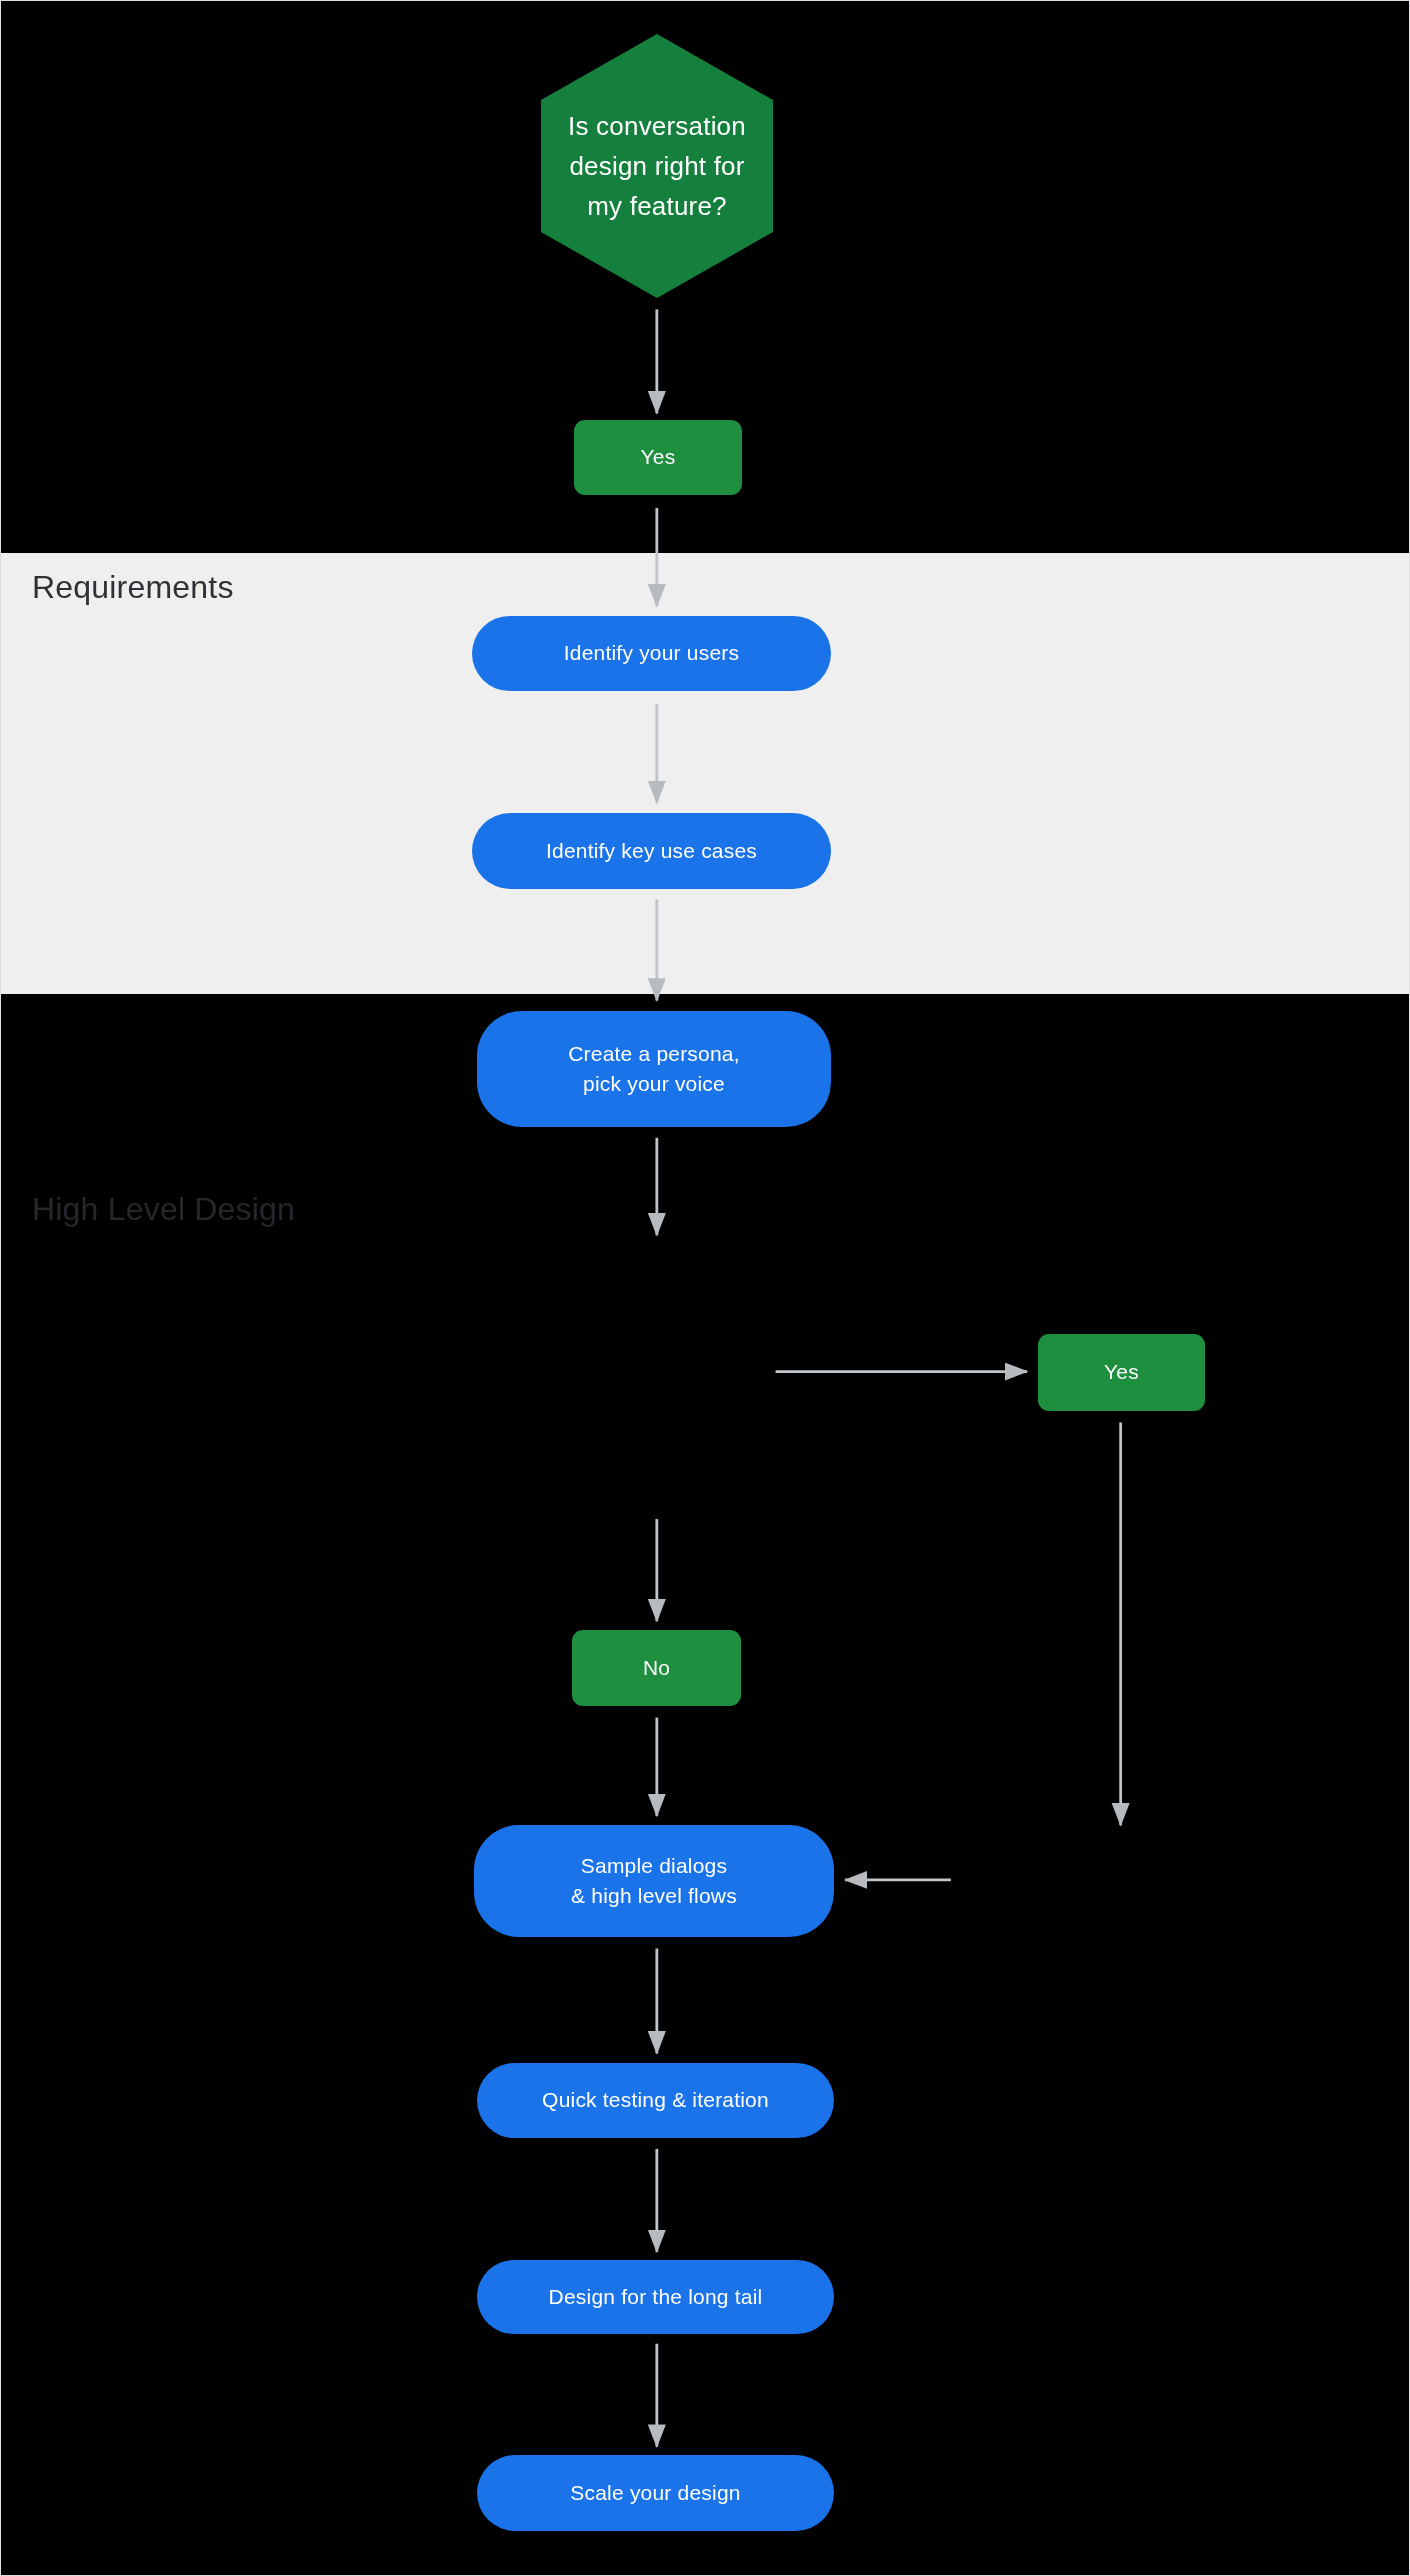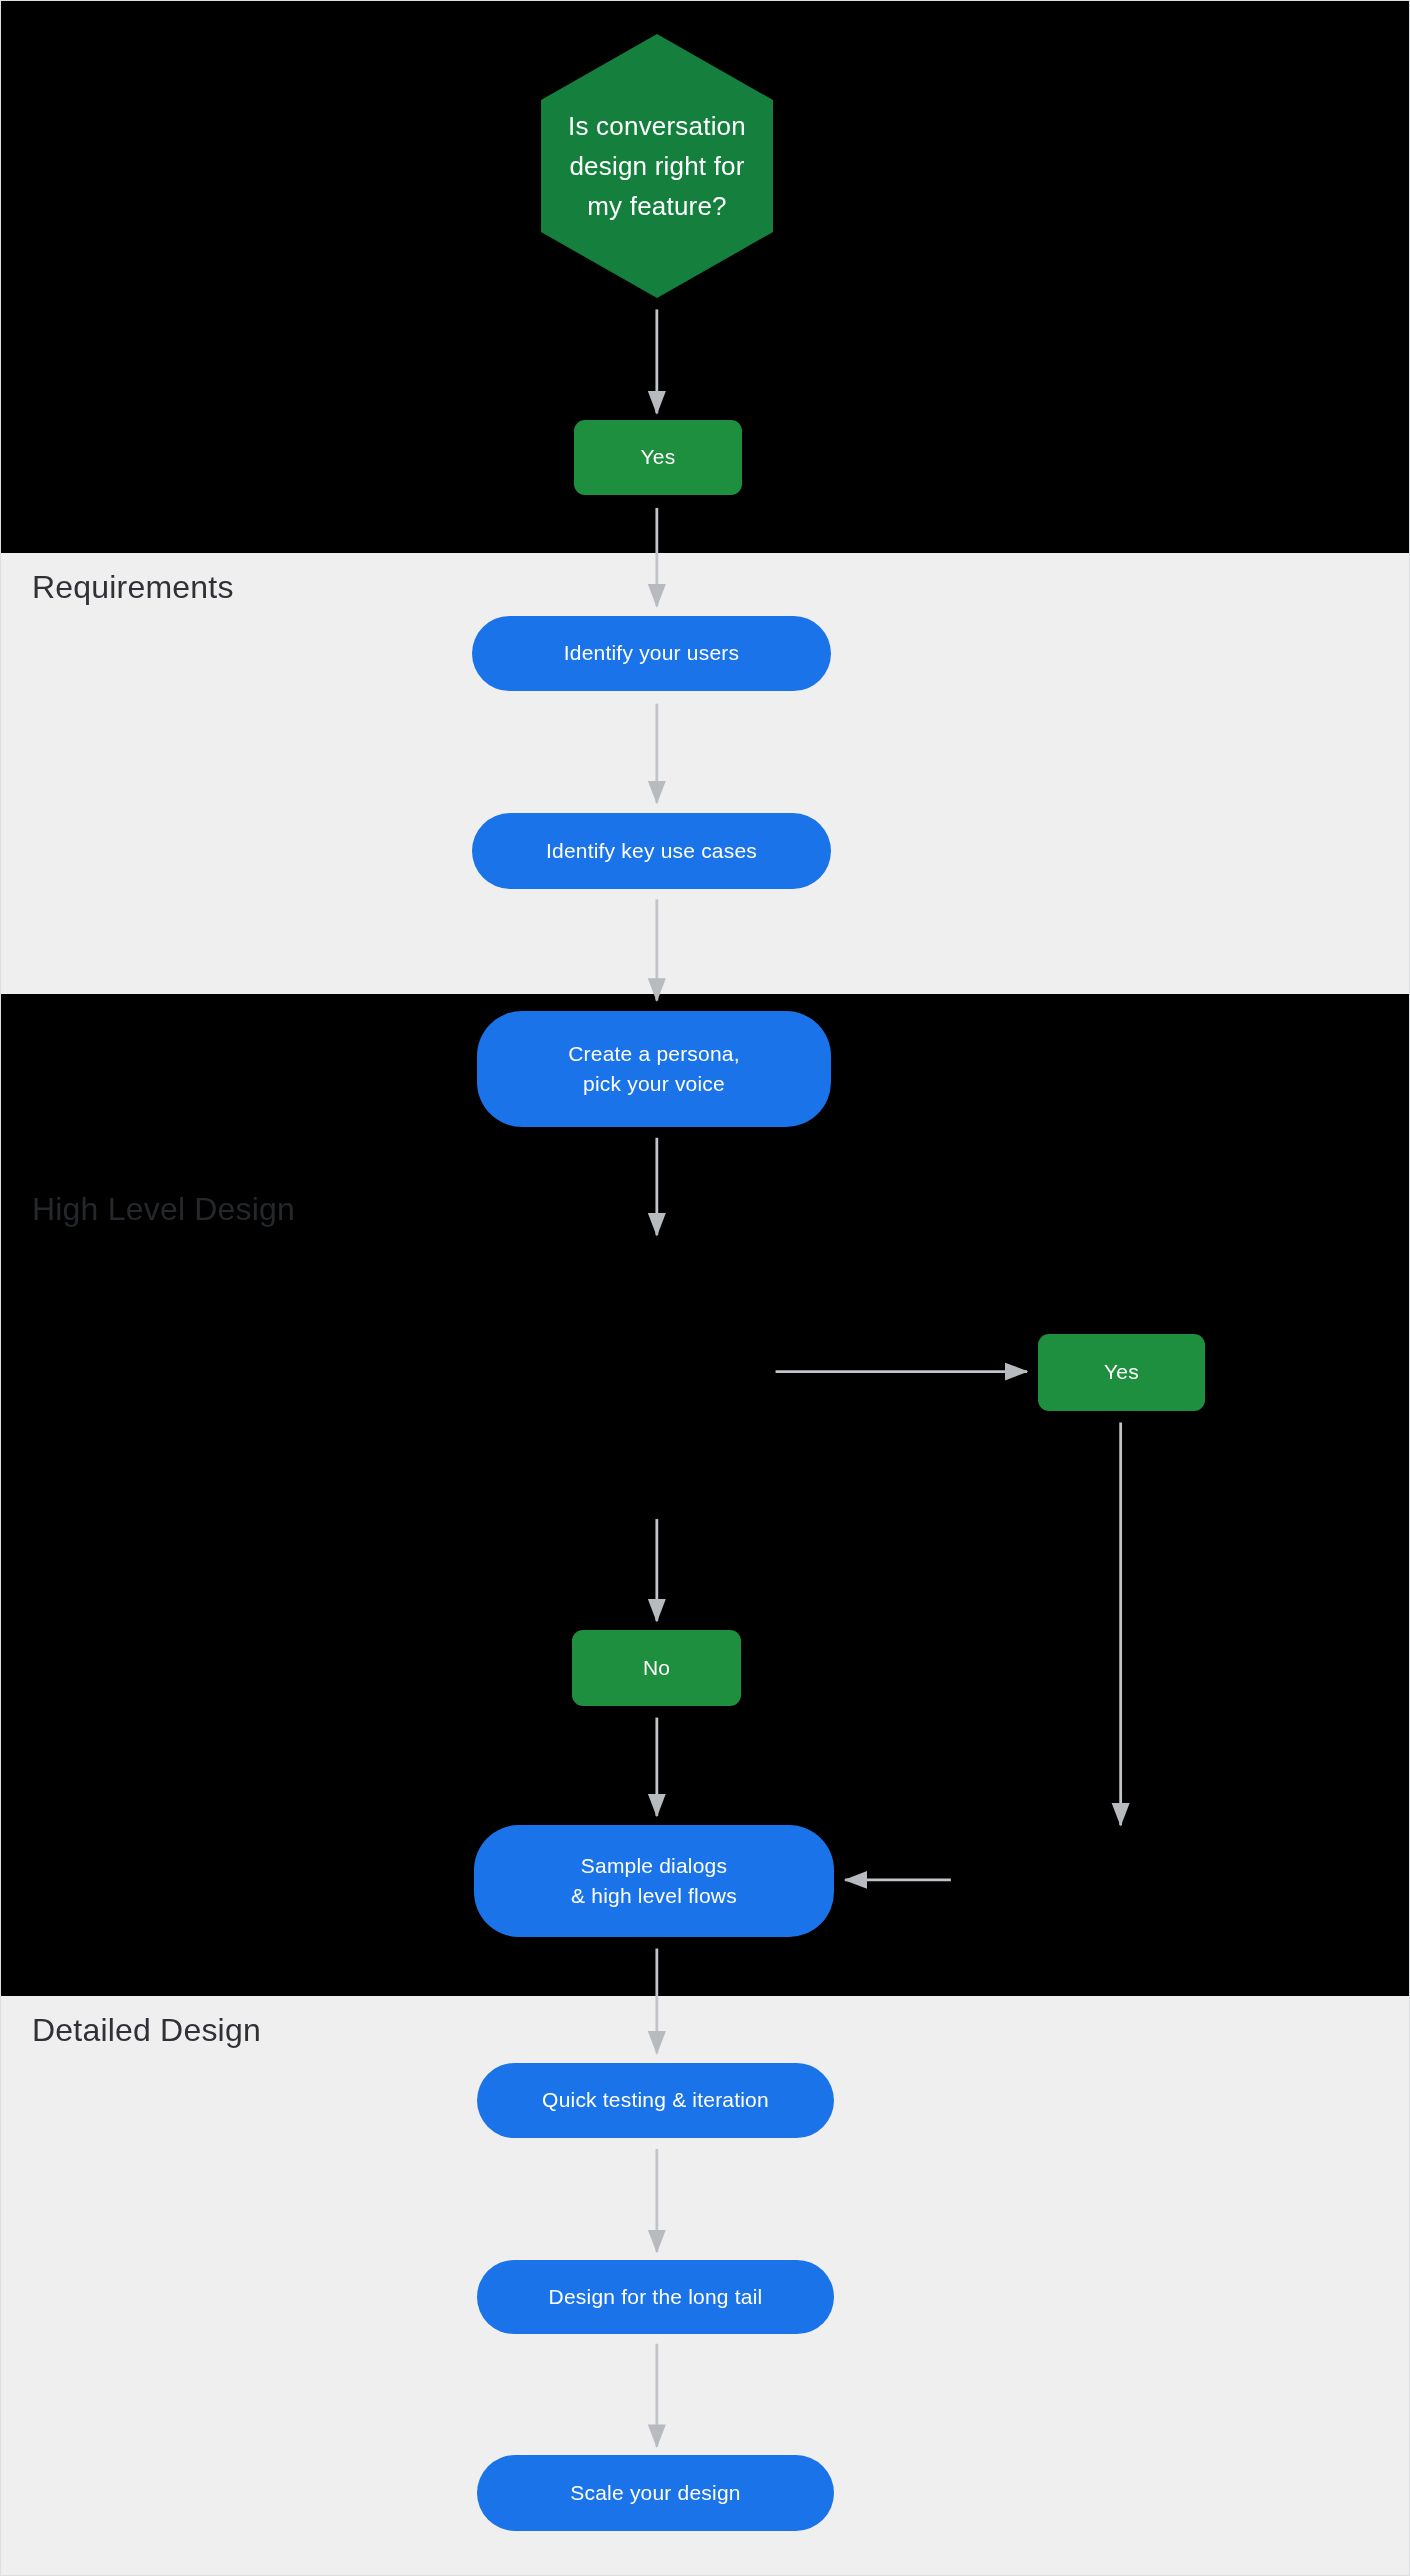--- a/index.html
+++ b/index.html
@@ -50,23 +50,20 @@
   <div class="section section-dark" style="top:0; height:547px;"></div>
 
   <div class="section section-light" style="top:537px; height:441px;margin-top:15px;">
     <div class="section-label label-on-light">Requirements</div>
   </div>
 
   <div class="section section-dark" style="top:1174px; height:821px;">
     <div class="section-label label-on-dark">High Level Design</div>
   </div>
 
-  <div class="section section-light" style="top:1995px; height:581px;">
-    <div class="section-label label-on-light">Detailed Design</div>
-  </div>
 
   <svg class="arrows" width="1410" height="2576" viewBox="0 0 1520 2776">
     <defs>
       <marker id="ah" viewBox="0 0 9 7" refX="8" refY="3.25" markerWidth="9" markerHeight="7" orient="auto">
         <path d="M0,0 L8.5,3.25 L0,6.5 Z" fill="#B7BABF"></path>
       </marker>
     </defs>
     <g stroke="#C1C4C8" stroke-width="3" fill="none">
       <line x1="707" y1="332" x2="707" y2="444" marker-end="url(#ah)"></line>
       <line x1="707" y1="546" x2="707" y2="652" marker-end="url(#ah)"></line>

